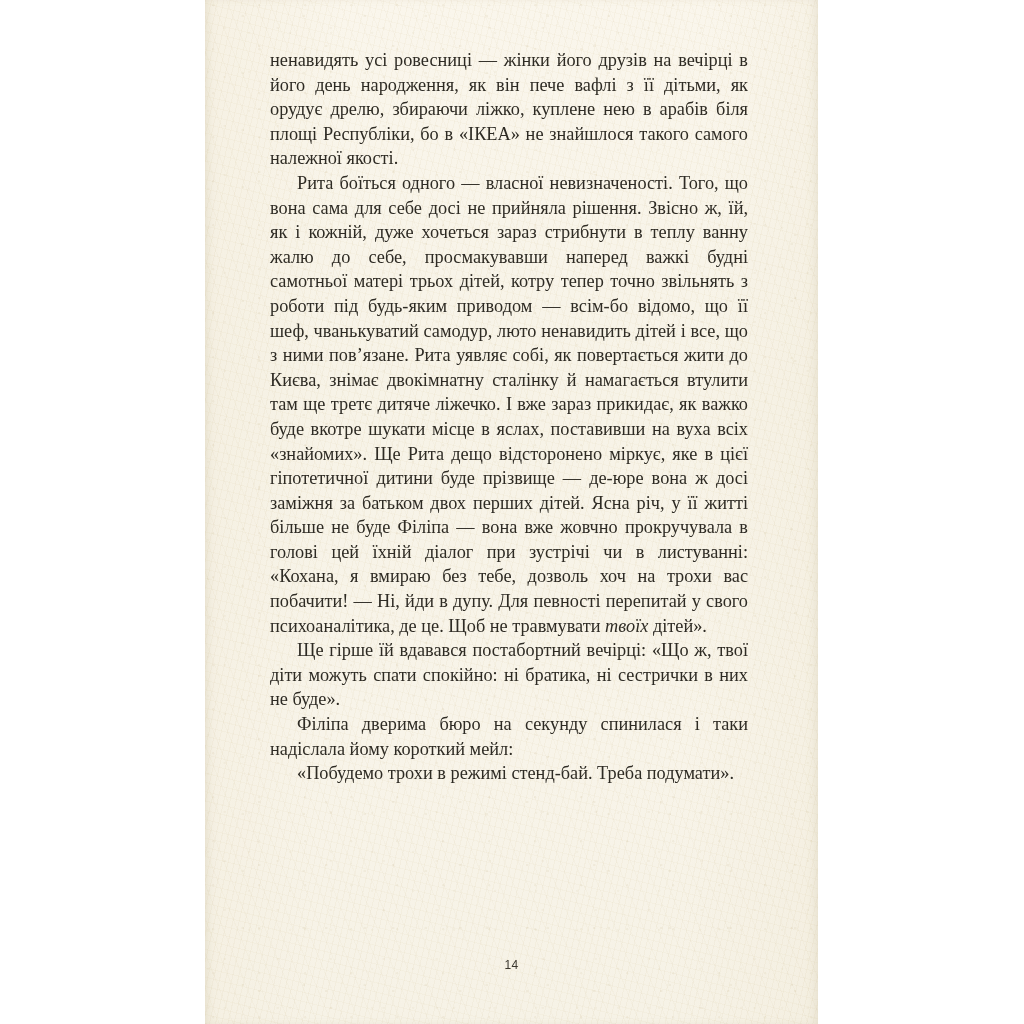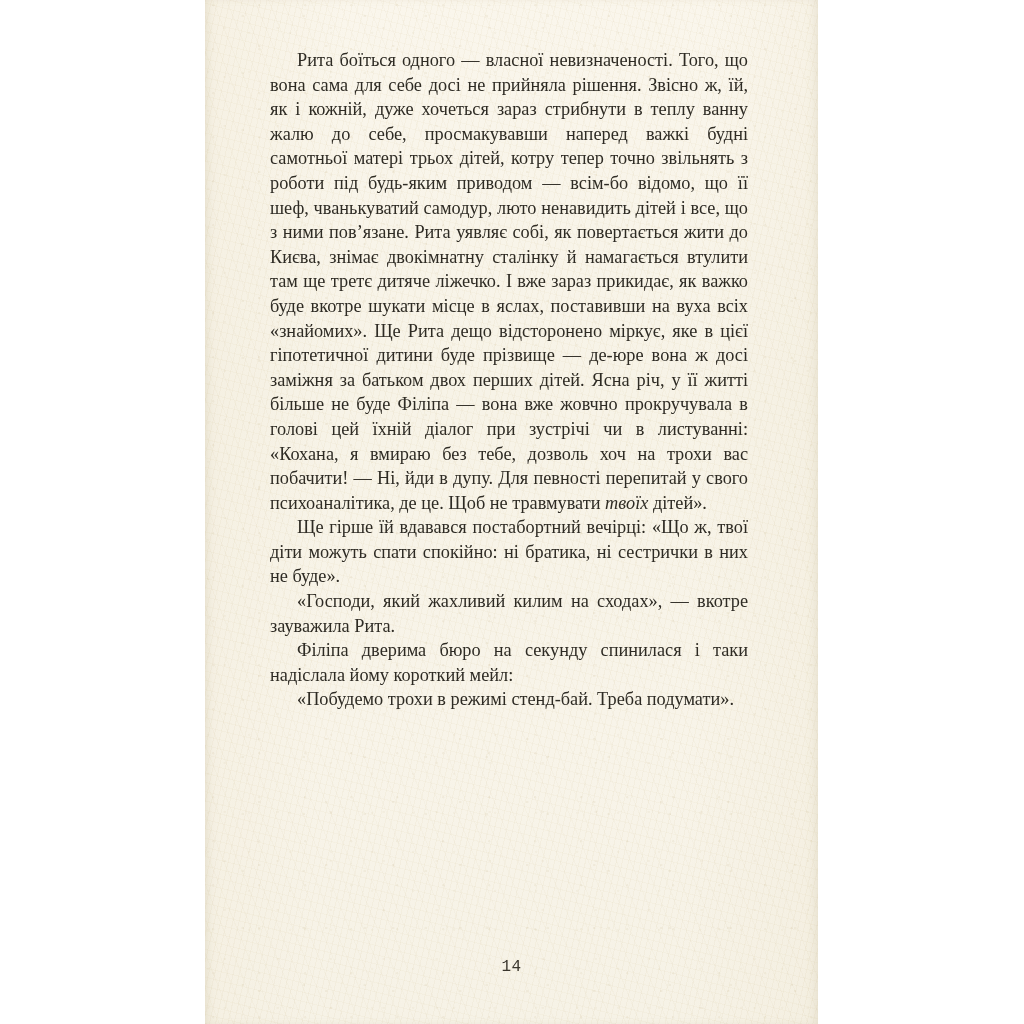--- a/index.html
+++ b/index.html
@@ -93,42 +93,42 @@
   #text-block em {
     font-style: italic;
   }
 
   #page-number {
     position: absolute;
     left: 205px;
     top: 958px;
     width: 613px;
     text-align: center;
-    font-family: Liberation Mono, monospace;
-    font-size: 16px;
+    font-family: Liberation Sans, sans-serif;
+    font-size: 12px;
     color: #3a362d;
     letter-spacing: 0.4px;
   }
 </style>
 </head>
 <body>
 
 <div id="scan">
 
   <div id="paper"></div>
 
   <div id="text-block">
 
+    <p class="cont">ненавидять усі ровесниці — жінки його друзів на вечірці в його день народження, як він пече вафлі з її дітьми, як орудує дрелю, збираючи ліжко, куплене нею в арабів біля площі Республіки, бо в «ІКЕА» не знайшлося такого самого належної якості.</p>
 
     <p><span>Рита боїться одного — власної невизначеності. Того, що вона сама для себе досі не прийняла рішення. Звісно ж, їй, як і кожній, дуже хочеться зараз стрибнути в теплу ванну жалю до себе, просмакувавши наперед важкі будні самотньої матері трьох дітей, котру тепер точно звільнять з роботи під будь-яким приводом — всім-бо відомо, що її шеф, чванькуватий самодур, люто ненавидить дітей і все, що з ними пов’язане. Рита уявляє собі, як повертається жити до Києва, знімає двокімнатну сталінку й намагається втулити там ще третє дитяче ліжечко. І вже зараз прикидає, як важко буде вкотре шукати місце в яслах, поставивши на вуха всіх «знайомих». Ще Рита дещо відсторонено міркує, яке в цієї гіпотетичної дитини буде прізвище — де-юре вона ж досі заміжня за батьком двох перших дітей. Ясна річ, у її житті більше не буде Філіпа — вона вже жовчно прокручувала в голові цей їхній діалог при зустрічі чи в листуванні: «Кохана, я вмираю без тебе, дозволь хоч на трохи вас побачити! — Ні, йди в дупу. Для певності перепитай у свого психоаналітика, де це. Щоб не травмувати </span><em>твоїх</em><span> дітей».</span></p>
 
     <p>Ще гірше їй вдавався постабортний вечірці: «Що ж, твої діти можуть спати спокійно: ні братика, ні сестрички в них не буде».</p>
 
 
-    <p>«Господи, який жахливий килим на сходах», — вкотре зауважила Рита.</p>
 
 
     <p>Філіпа дверима бюро на секунду спинилася і таки надіслала йому короткий мейл:</p>
 
     <p class="italic">«Побудемо трохи в режимі стенд-бай. Треба подумати».</p>
 
   </div>
 
   <div id="page-number">14</div>
 

